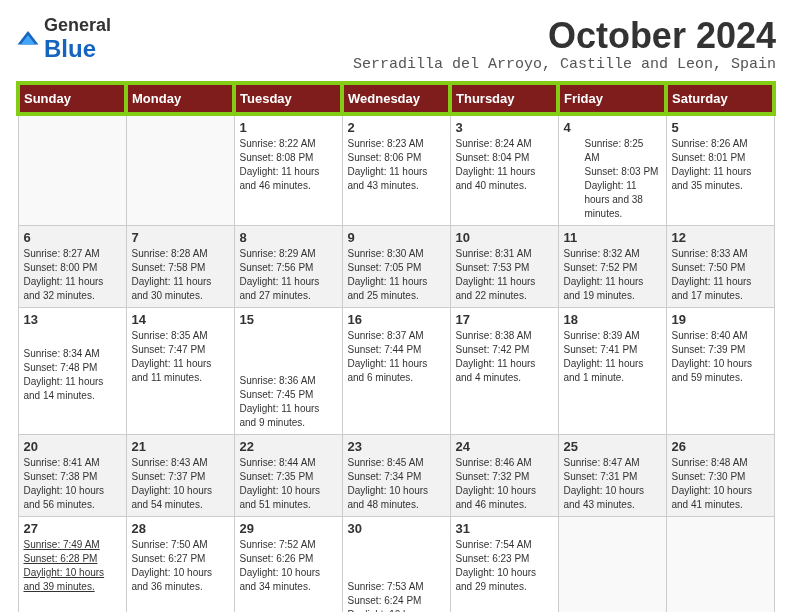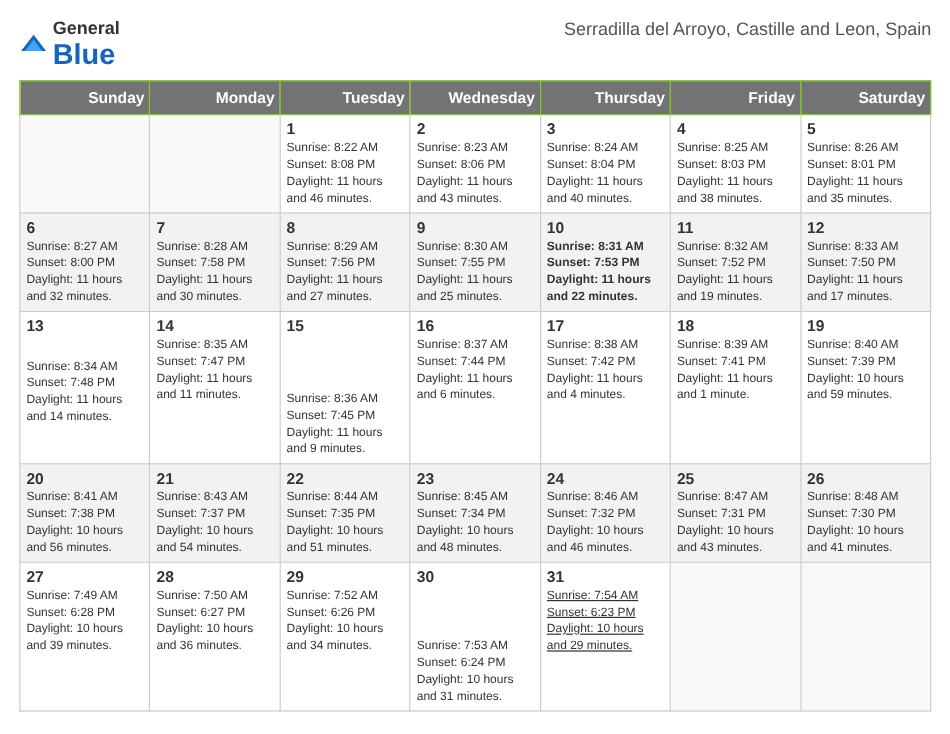--- a/index.html
+++ b/index.html
@@ -20,21 +20,21 @@
       display: flex;
       align-items: center;
       gap: 4px;
     }
     .logo-text {
       display: flex;
       flex-direction: column;
       line-height: 1.1;
     }
     .logo-general {
-      font-size: 15px;
+      font-size: 18px;
       font-weight: bold;
       color: #333;
     }
     .logo-blue {
       font-size: 24px;
       font-weight: bold;
       color: #1565c0;
     }
     .logo-icon {
       width: 24px;
@@ -45,33 +45,34 @@
     }
     .month-title {
       font-size: 36px;
       font-weight: bold;
       color: #333;
       line-height: 1.1;
     }
     .subtitle {
       font-size: 15px;
       color: #555;
+      font-family: Liberation Mono, monospace;
     }
     .calendar {
       width: 100%;
       border-collapse: collapse;
     }
     .calendar th {
-      background: #737373;
+      background: #7f1d1d;
       color: #fff;
       font-size: 13px;
       font-weight: bold;
       padding: 6px 4px;
-      text-align: right;
-      border: 1px solid #84cc16;
+      text-align: left;
+      border: 4px solid #84cc16;
     }
     .calendar td {
       border: 1px solid #ccc;
       vertical-align: top;
       padding: 4px 5px;
       min-height: 80px;
       width: 107px;
       font-size: 10.5px;
       color: #333;
       background: #fff;
@@ -102,20 +103,21 @@
     <svg class="logo-icon" viewBox="0 0 30 30">
       <polygon points="15,5 28,22 2,22" fill="#1565c0"></polygon>
       <polygon points="15,10 24,22 6,22" fill="#42a5f5"></polygon>
     </svg>
     <div class="logo-text">
       <span class="logo-general">General</span>
       <span class="logo-blue">Blue</span>
     </div>
   </div>
   <div class="title-block">
+    <div class="month-title">October 2024</div>
     <div class="subtitle">Serradilla del Arroyo, Castille and Leon, Spain</div>
   </div>
 </div>
 
 <table class="calendar">
   <thead>
     <tr>
 
     <th>Sunday</th>
         <th>Monday</th>
@@ -143,21 +145,21 @@
 Daylight: 11 hours and 43 minutes.</div>
         </td>
         <td>
           <span class="day-num">3</span>
           <div class="day-info" style="white-space: pre-line;">Sunrise: 8:24 AM
 Sunset: 8:04 PM
 Daylight: 11 hours and 40 minutes.</div>
         </td>
         <td>
           <span class="day-num">4</span>
-          <div class="day-info" style="white-space: pre-line;">Sunrise: 8:25 AM
+          <div class="day-info" style="white-space: pre-line; margin-left: 21px;">Sunrise: 8:25 AM
 Sunset: 8:03 PM
 Daylight: 11 hours and 38 minutes.</div>
         </td>
         <td>
           <span class="day-num">5</span>
           <div class="day-info" style="white-space: pre-line;">Sunrise: 8:26 AM
 Sunset: 8:01 PM
 Daylight: 11 hours and 35 minutes.</div>
         </td>
       </tr>
@@ -176,26 +178,26 @@
         </td>
         <td>
           <span class="day-num">8</span>
           <div class="day-info" style="white-space: pre-line;">Sunrise: 8:29 AM
 Sunset: 7:56 PM
 Daylight: 11 hours and 27 minutes.</div>
         </td>
         <td>
           <span class="day-num">9</span>
           <div class="day-info" style="white-space: pre-line;">Sunrise: 8:30 AM
-Sunset: 7:55 PM
+Sunset: 7:05 PM
 Daylight: 11 hours and 25 minutes.</div>
         </td>
         <td>
           <span class="day-num">10</span>
-          <div class="day-info" style="white-space: pre-line; font-weight: bold;">Sunrise: 8:31 AM
+          <div class="day-info" style="white-space: pre-line;">Sunrise: 8:31 AM
 Sunset: 7:53 PM
 Daylight: 11 hours and 22 minutes.</div>
         </td>
         <td>
           <span class="day-num">11</span>
           <div class="day-info" style="white-space: pre-line;">Sunrise: 8:32 AM
 Sunset: 7:52 PM
 Daylight: 11 hours and 19 minutes.</div>
         </td>
         <td>
@@ -289,21 +291,21 @@
         <td>
           <span class="day-num">26</span>
           <div class="day-info" style="white-space: pre-line;">Sunrise: 8:48 AM
 Sunset: 7:30 PM
 Daylight: 10 hours and 41 minutes.</div>
         </td>
       </tr>
       <tr>
         <td>
           <span class="day-num">27</span>
-          <div class="day-info" style="white-space: pre-line;">Sunrise: 7:49 AM
+          <div class="day-info" style="white-space: pre-line; text-decoration: underline;">Sunrise: 7:49 AM
 Sunset: 6:28 PM
 Daylight: 10 hours and 39 minutes.</div>
         </td>
         <td>
           <span class="day-num">28</span>
           <div class="day-info" style="white-space: pre-line;">Sunrise: 7:50 AM
 Sunset: 6:27 PM
 Daylight: 10 hours and 36 minutes.</div>
         </td>
         <td>
@@ -313,21 +315,21 @@
 Daylight: 10 hours and 34 minutes.</div>
         </td>
         <td>
           <span class="day-num">30</span>
           <div class="day-info" style="white-space: pre-line; margin-top: 44px;">Sunrise: 7:53 AM
 Sunset: 6:24 PM
 Daylight: 10 hours and 31 minutes.</div>
         </td>
         <td>
           <span class="day-num">31</span>
-          <div class="day-info" style="white-space: pre-line; text-decoration: underline;">Sunrise: 7:54 AM
+          <div class="day-info" style="white-space: pre-line;">Sunrise: 7:54 AM
 Sunset: 6:23 PM
 Daylight: 10 hours and 29 minutes.</div>
         </td>
         <td class="empty"></td>
         <td class="empty"></td>
       </tr>
     </tbody>
 </table>
 
 </body></html>

